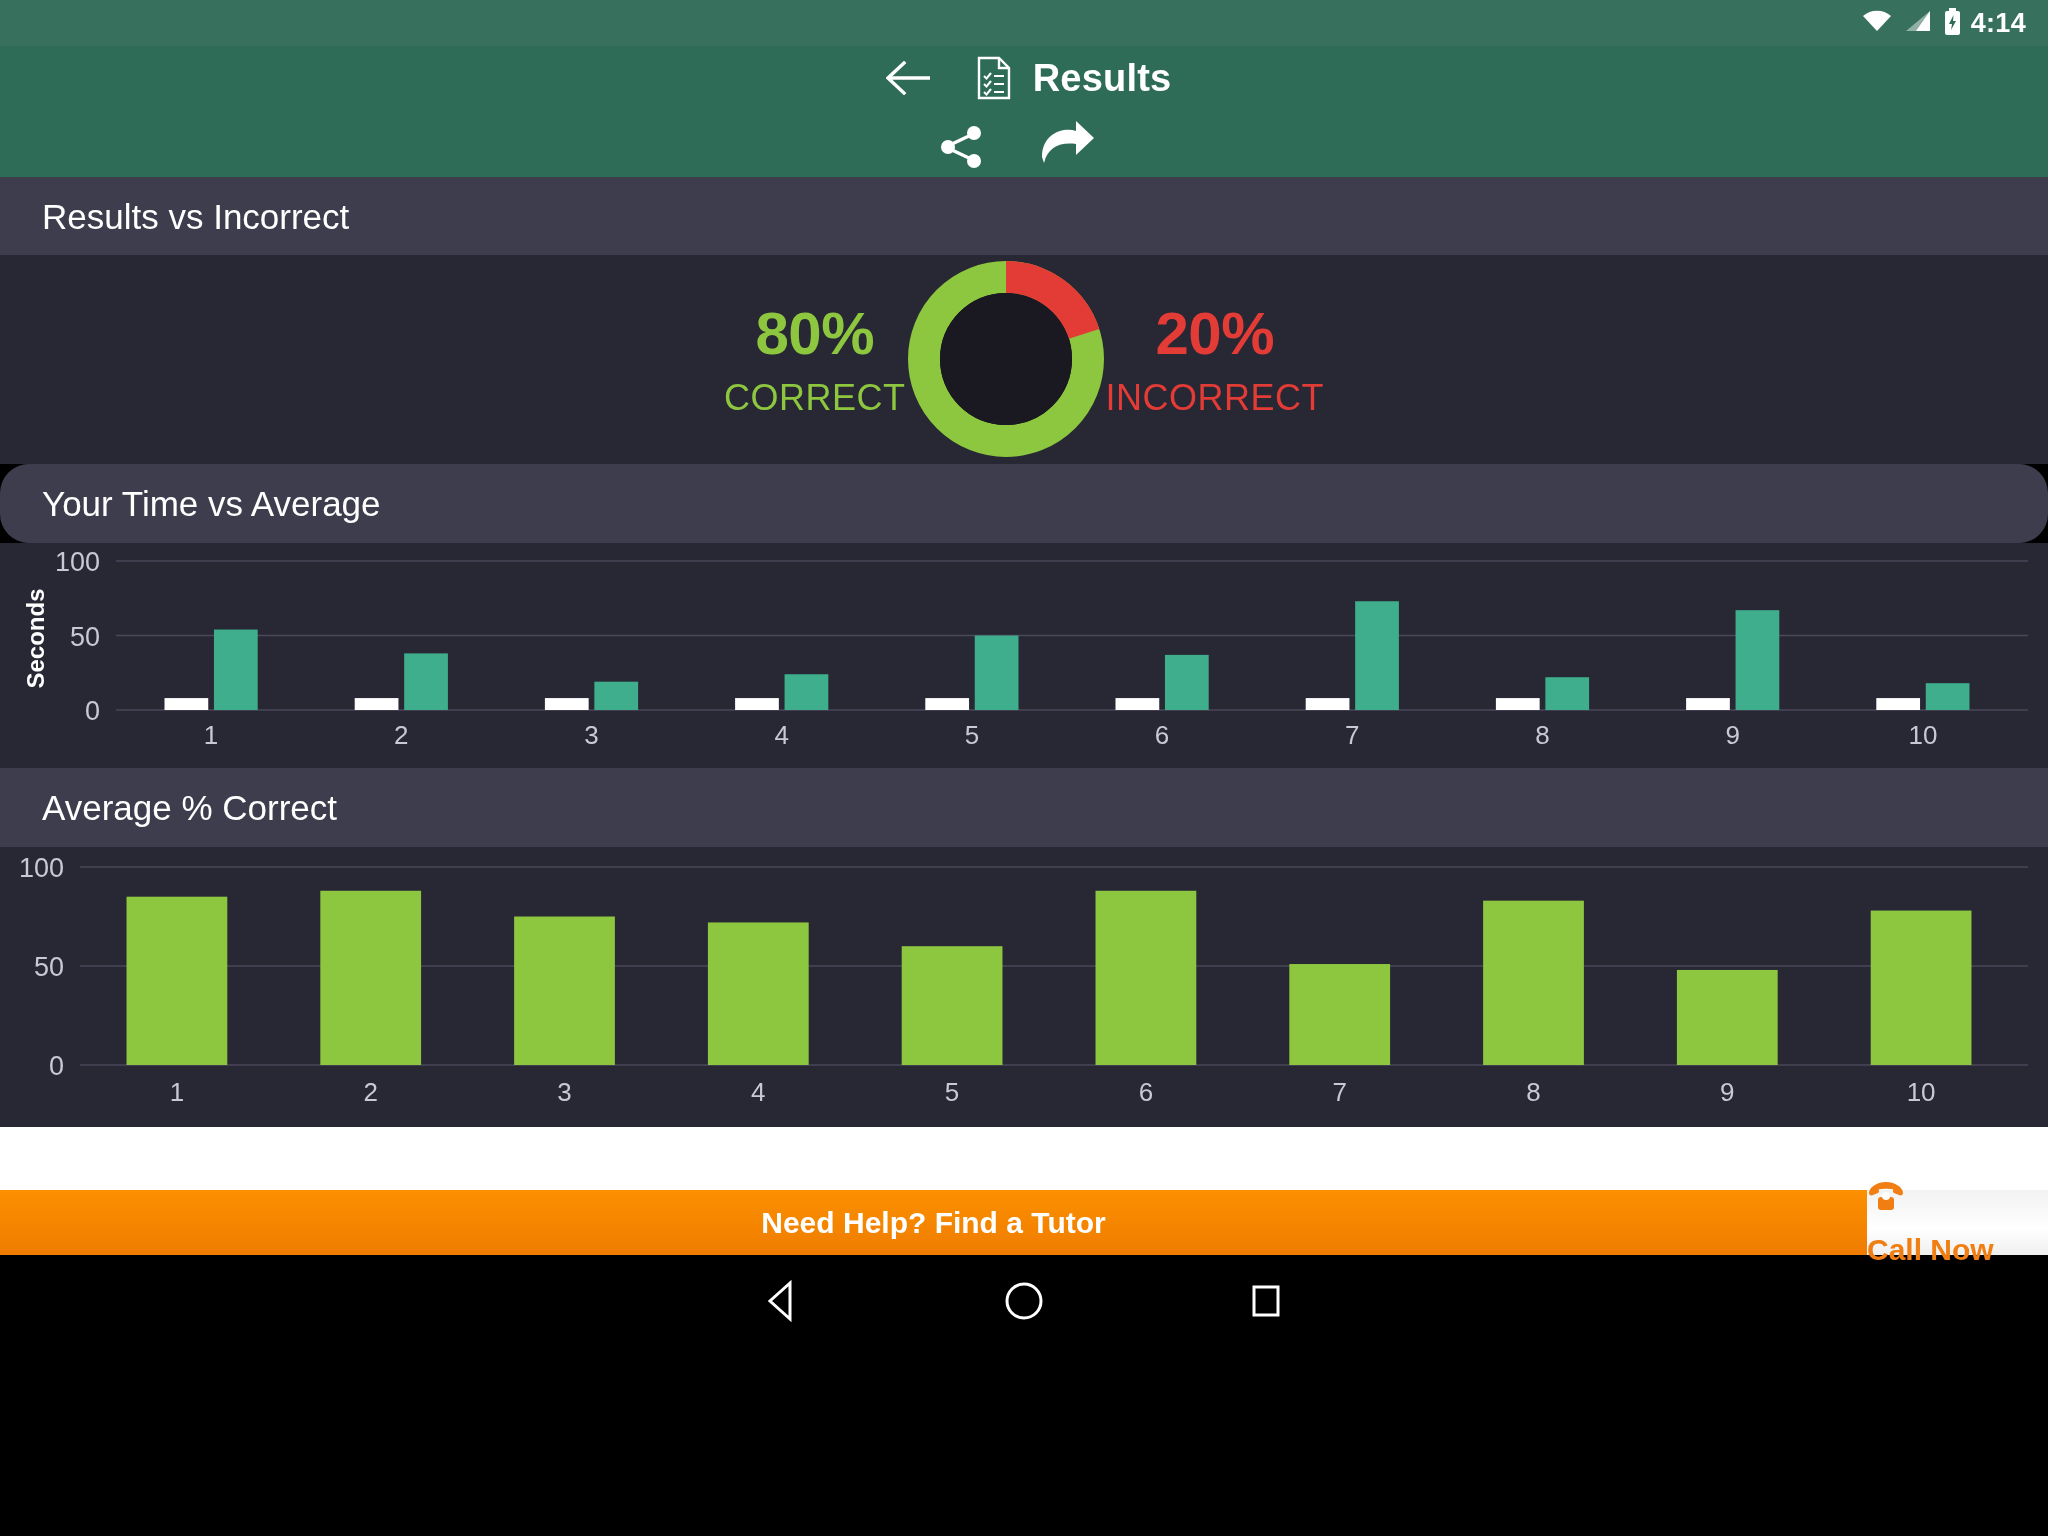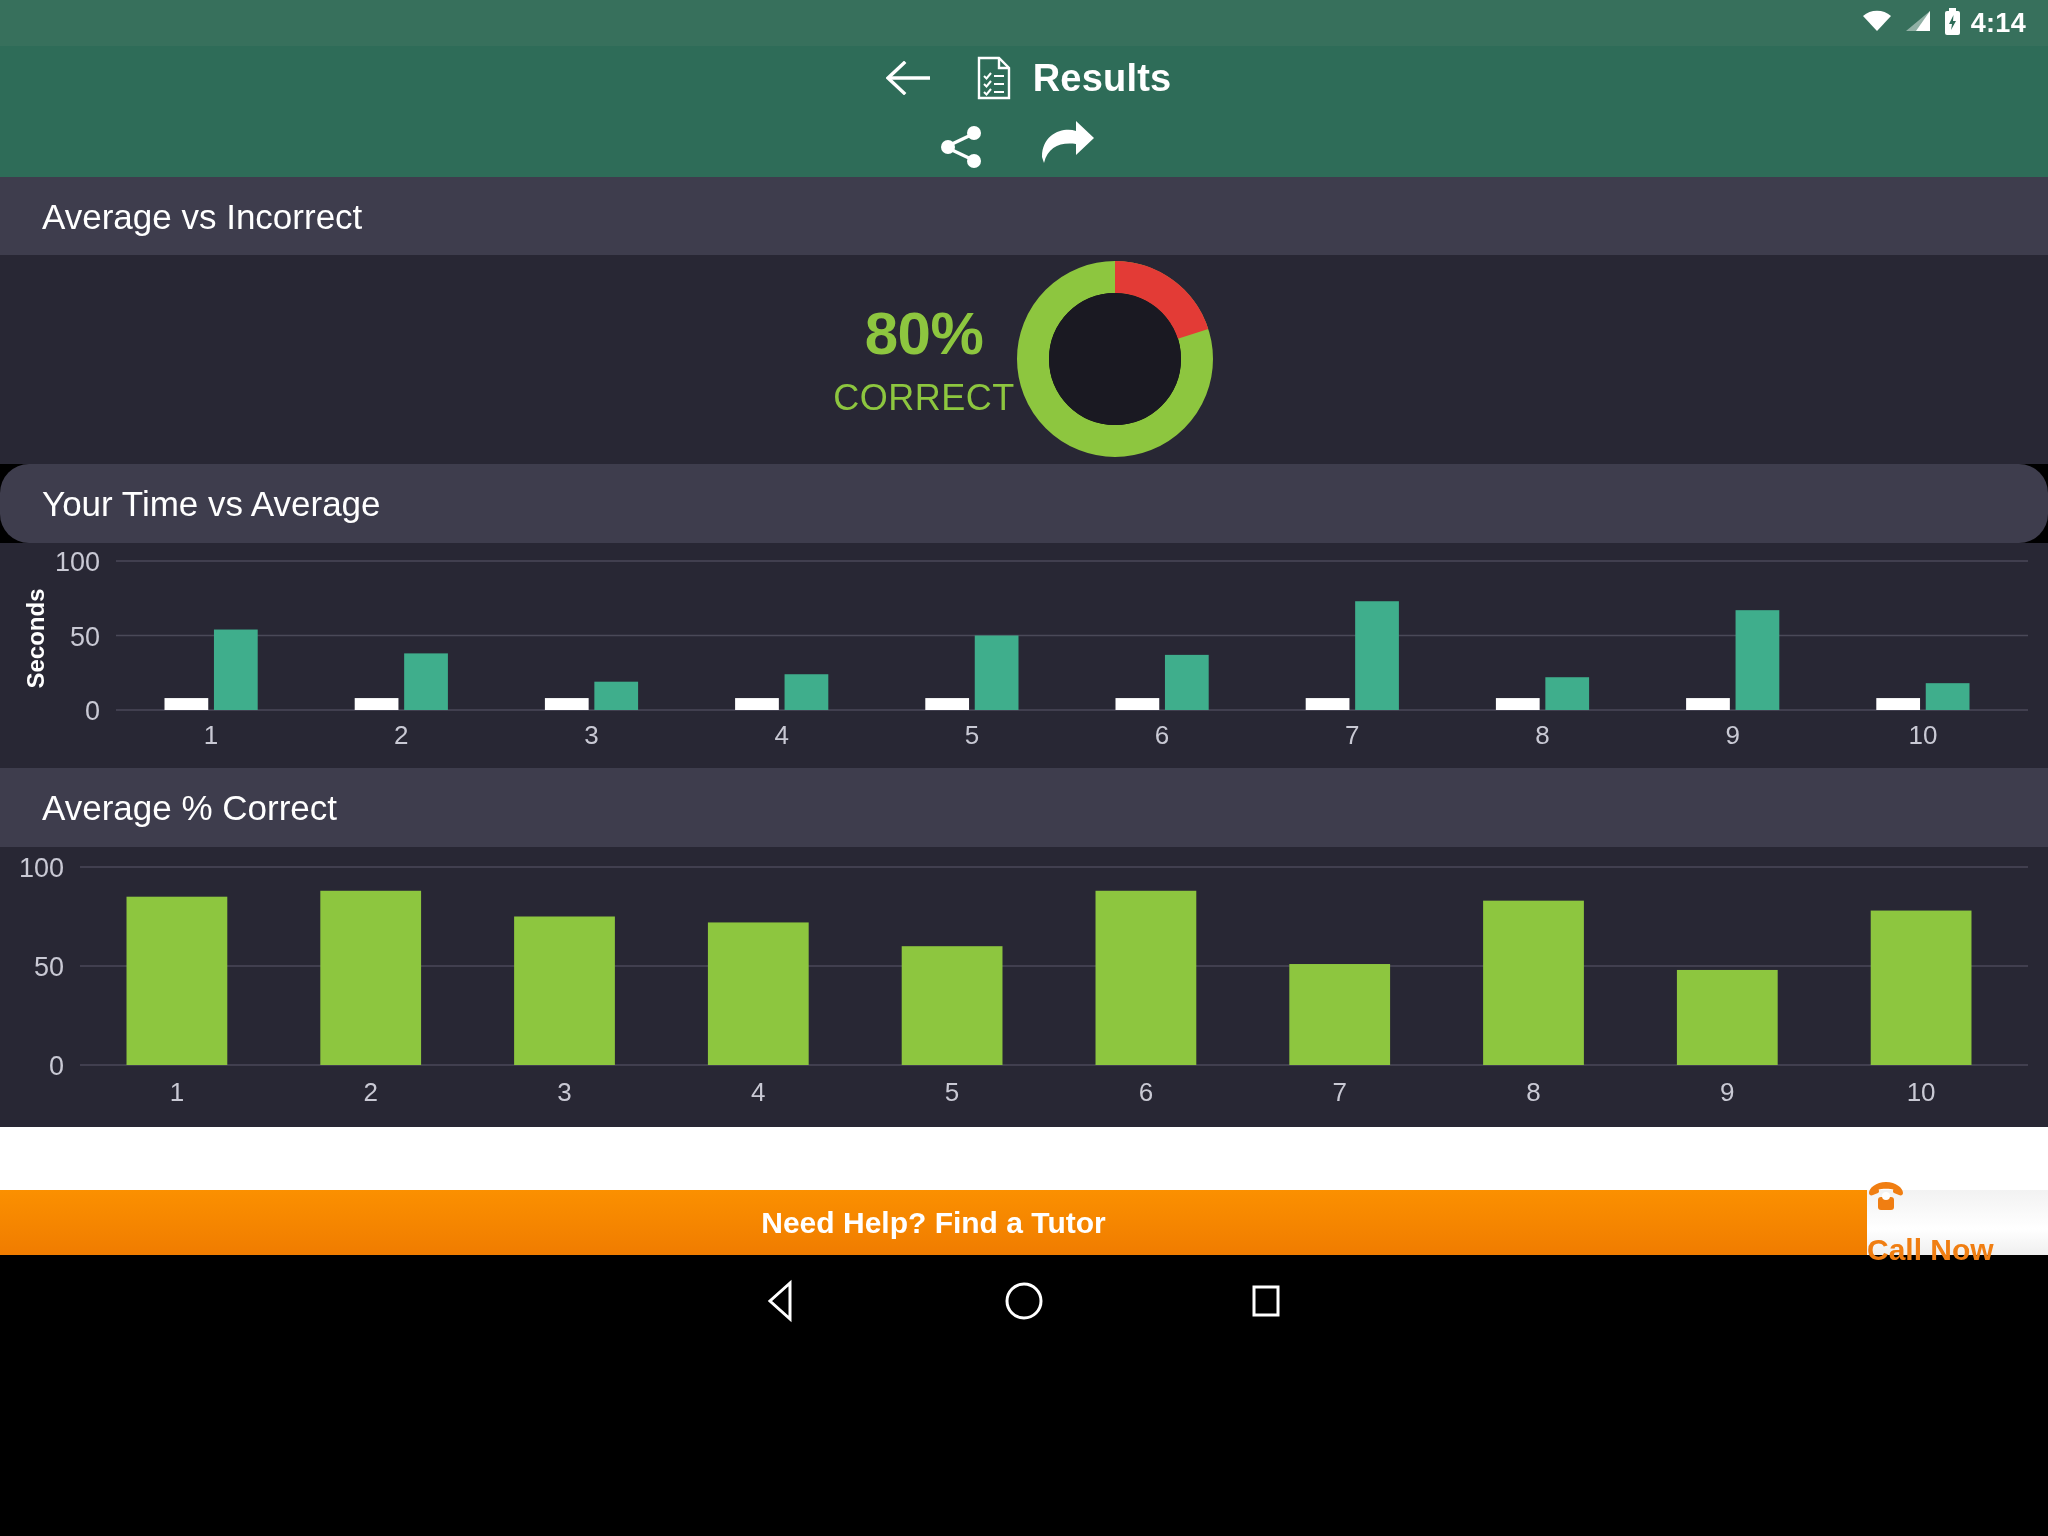--- a/index.html
+++ b/index.html
@@ -223,21 +223,21 @@
       </svg>
     </div>
     <div class="ab-icon">
       <svg width="64" height="60" viewBox="0 0 64 60">
         <path d="M8 40 C8 16 30 10 42 14 L42 4 L60 21 L42 38 L42 27 C26 25 14 30 10 46 Z" fill="#ffffff"></path>
       </svg>
     </div>
   </div>
 </div>
 
-<div class="section-header sec-correct">Average vs Incorrect</div>
+<div class="section-header sec-correct">Results vs Incorrect</div>
 
 <div class="donut-panel">
   <div class="donut-wrap">
     <div class="stat correct">
       <div class="stat-pct">80%</div>
       <div class="stat-lbl">CORRECT</div>
     </div>
 
     <div>
       <svg class="donut-svg" width="200" height="205" viewBox="0 0 200 205">
@@ -245,20 +245,24 @@
         <circle cx="100" cy="102" r="95" fill="#111018"></circle>
 
         <circle cx="100" cy="102" r="82" fill="none" stroke="#8dc63f" stroke-width="32"></circle>
 
         <circle cx="100" cy="102" r="82" fill="none" stroke="#e33b36" stroke-width="32" stroke-dasharray="103.0 412.3" transform="rotate(-90 100 102)"></circle>
 
         <circle cx="100" cy="102" r="66" fill="#1a1922"></circle>
       </svg>
     </div>
 
+    <div class="stat incorrect">
+      <div class="stat-pct">20%</div>
+      <div class="stat-lbl">INCORRECT</div>
+    </div>
   </div>
 </div>
 
 <div class="section-header sec-time">Your Time vs Average</div>
 
 <div class="chart-panel chart-time">
   <svg class="chart-svg" id="time-chart" width="2048" height="225" viewBox="0 0 2048 225">
       <line x1="116" y1="167" x2="2028" y2="167" stroke="#4a4958" stroke-width="1.6"></line>
       <text x="100" y="177" text-anchor="end" fill="#c9c9d4" font-size="27" font-family="&quot;Liberation Sans&quot;, sans-serif">0</text>
       <line x1="116" y1="92.5" x2="2028" y2="92.5" stroke="#4a4958" stroke-width="1.6"></line>

